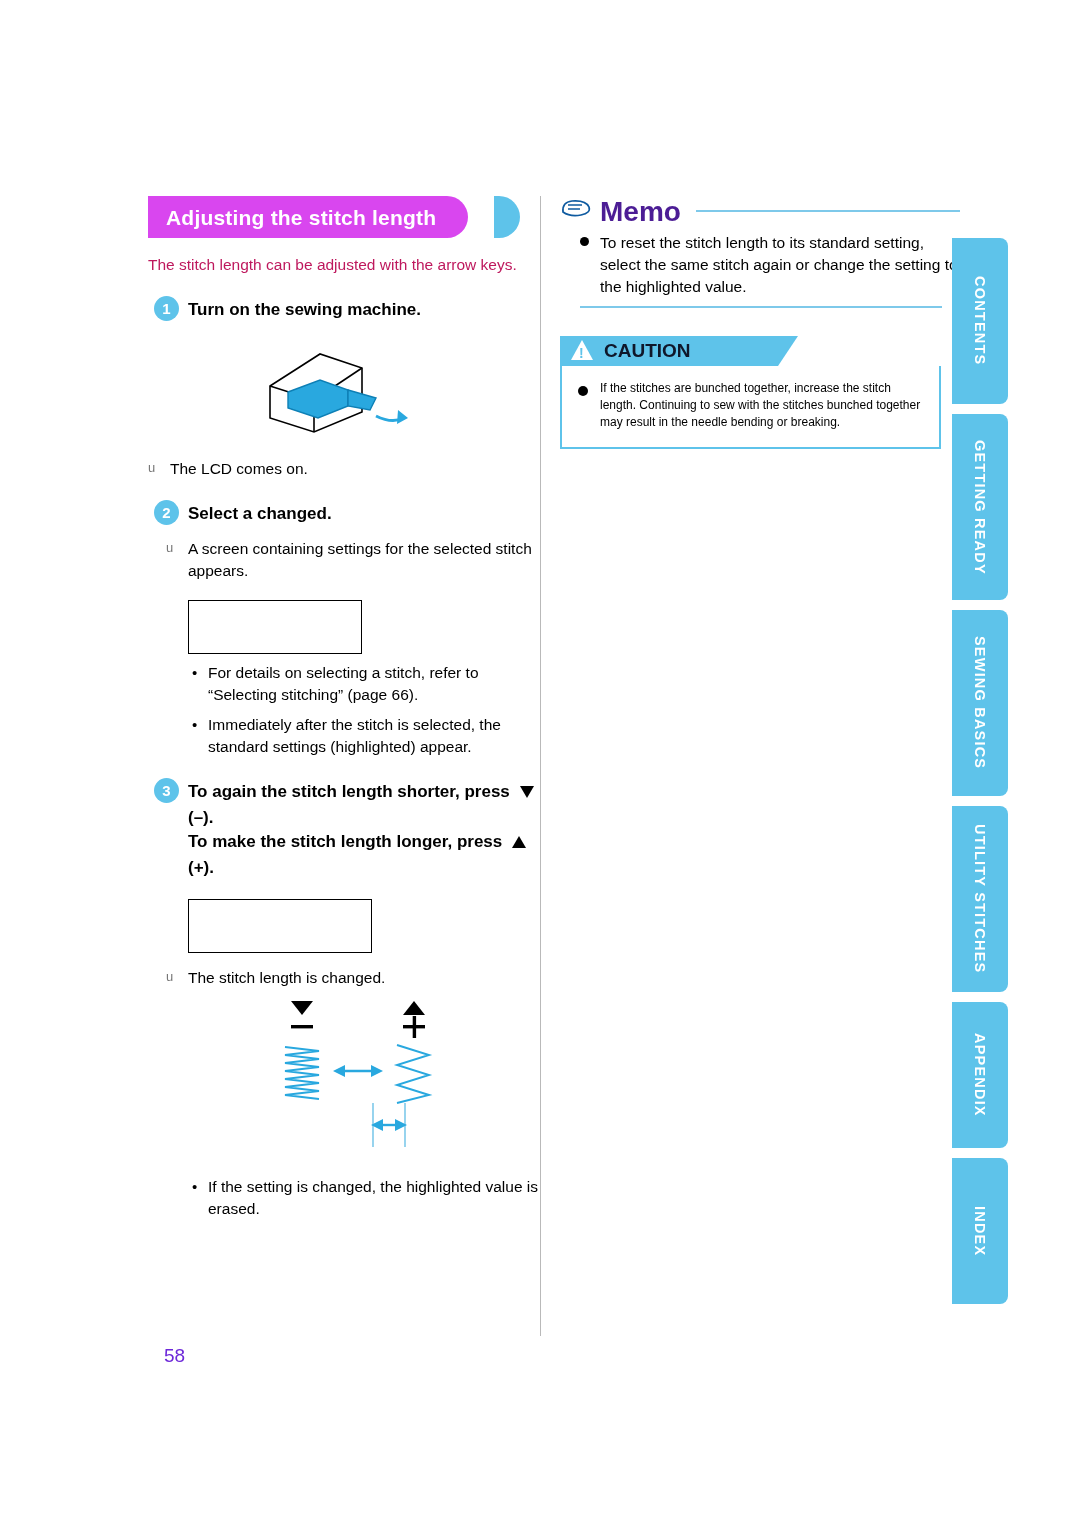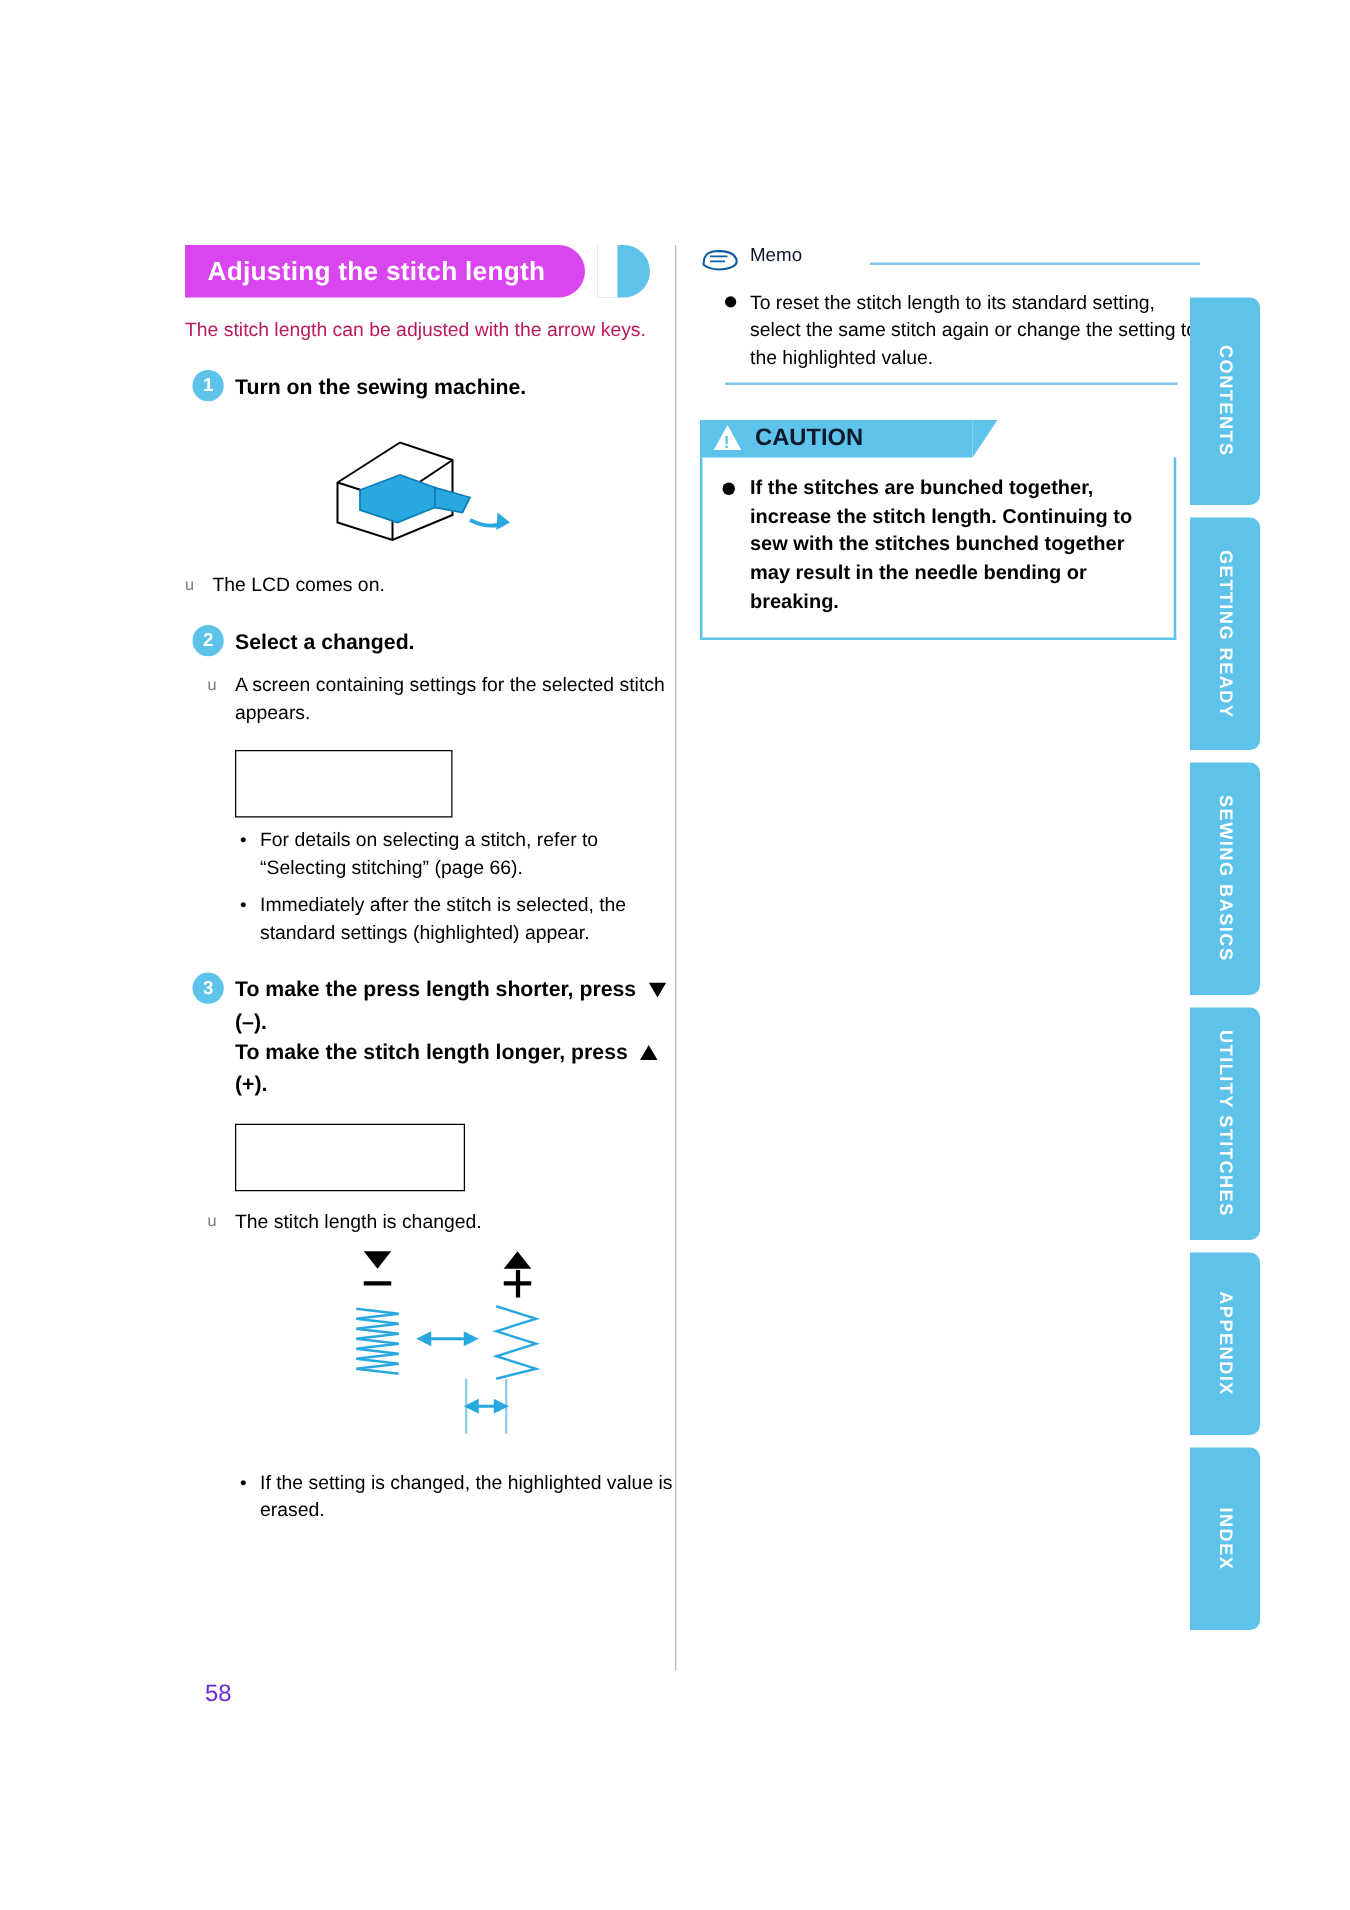--- a/index.html
+++ b/index.html
@@ -168,23 +168,23 @@
   }
 
   .memo-head {
     position: relative;
     height: 30px;
   }
   .memo-title {
     position: absolute;
     left: 40px;
     top: 0px;
-    font-size: 15px;
-    font-weight: normal;
-    color: #0f172a;
+    font-size: 28px;
+    font-weight: bold;
+    color: #4c1d95;
   }
   .memo-rule {
     position: absolute;
     left: 136px;
     top: 14px;
     right: 0;
     height: 2px;
     background: #7ec9ea;
   }
   .memo-body {
@@ -258,22 +258,22 @@
   }
   .caution-box {
     border: 2px solid #5ec3ea;
     border-top: none;
     padding: 14px 16px 16px 14px;
     position: relative;
   }
   .caution-text {
     position: relative;
     padding-left: 24px;
-    font-size: 16px;
-    font-weight: bold;
+    font-size: 12px;
+    font-weight: normal;
     line-height: 1.42;
   }
   .caution-dot {
     position: absolute;
     left: 2px;
     top: 6px;
     width: 10px; height: 10px;
     border-radius: 50%;
     background: #000;
   }
@@ -389,21 +389,21 @@
       </div>
       <div class="bullet">
         <span class="dot">•</span>
         <span>Immediately after the stitch is selected, the standard settings (highlighted) appear.</span>
       </div>
     </div>
 
     <div class="step">
       <div class="step-num">3</div>
       <div class="step-title">
-        <span>To make the press length shorter, press</span>
+        <span>To again the stitch length shorter, press</span>
         <span style="display:inline-block;vertical-align:-1px;margin:0 5px;">
           <svg width="14" height="12" viewBox="0 0 14 12">
               <polygon points="0,0 14,0 7,12" fill="#000"></polygon>
             </svg>
         </span><span>(–).</span><br>
         <span>To make the stitch length longer, press</span>
         <span style="display:inline-block;vertical-align:-1px;margin:0 5px;">
           <svg width="14" height="12" viewBox="0 0 14 12">
               <polygon points="7,0 14,12 0,12" fill="#000"></polygon>
             </svg>

